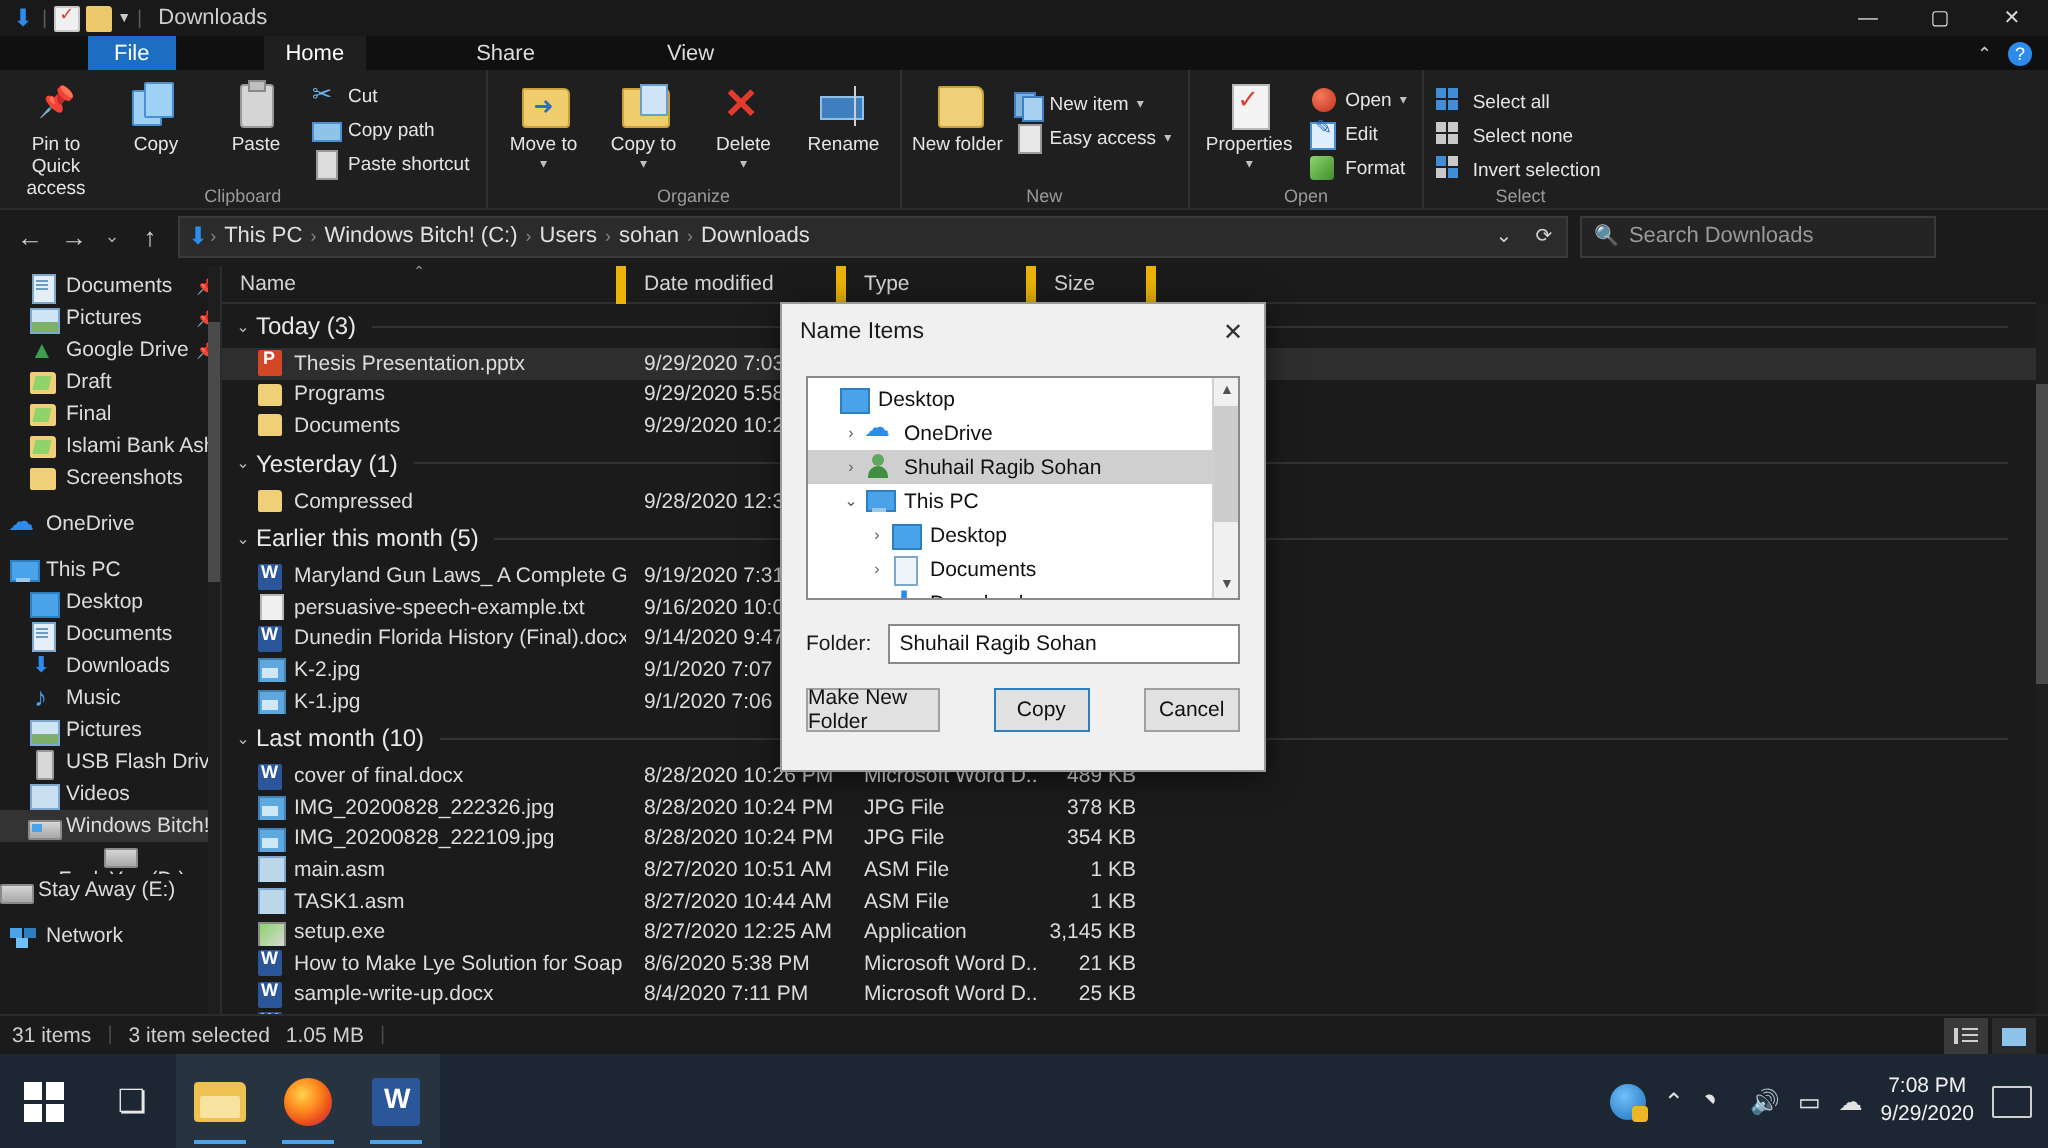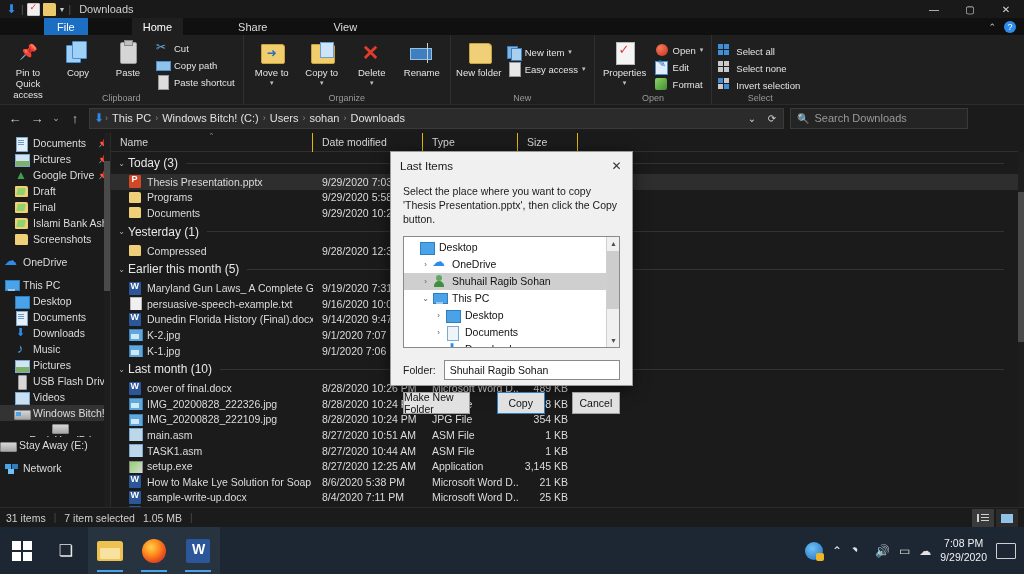--- a/index.html
+++ b/index.html
@@ -182,21 +182,21 @@
   .navscroll { position: absolute; left: 104px; top: 133px; width: 6px; height: 394px; background: #1e1e1e; }
   .navscroll .thumb { position: absolute; left: 0; top: 28px; width: 6px; height: 130px; background: #4a4a4a; }
   .navsplit { position: absolute; left: 110px; top: 133px; width: 1px; height: 394px; background: #2b2b2b; }
 
   
   .colhdr {
     position: absolute; top: 133px; left: 111px; width: 907px; height: 19px;
     background: #1b1b1b; display: flex; align-items: center; border-bottom: 1px solid #2f2f2f;
   }
   .col { font-size: 10.5px; color: #d4d4d4; padding-left: 9px; height: 19px;
-         display: flex; align-items: center; border-right: 1px solid #eab308; position: relative; }
+         display: flex; align-items: center; border-right: 5px solid #eab308; position: relative; }
   .col.c-name { width: 202px; }
   .col.c-date { width: 110px; }
   .col.c-type { width: 95px; }
   .col.c-size { width: 60px; }
   .col.c-blank { width: 440px; border-right: none; }
   .sortmark { position: absolute; left: 50%; top: -1px; transform: translateX(-50%);
               color: #9a9a9a; font-size: 7px; }
 
   .filelist {
     position: absolute; top: 152px; left: 111px; width: 907px; height: 375px;
@@ -830,40 +830,39 @@
         <div class="fsize">15 KB</div>
       </div>
     </div>
   <div class="listscroll">
     <div class="thumb"></div>
   </div>
 
   <div class="statusbar">
     <span class="st">31 items</span>
     <span class="div">|</span>
-    <span class="st">7 item selected</span>
+    <span class="st">3 item selected</span>
     <span class="st">1.05 MB</span>
     <span class="div">|</span>
     <span class="viewbtns">
       <span class="vbtn v-details active">
         <span class="g1"></span>
           <span class="g2"></span>
       </span>
       <span class="vbtn v-icons">
         <span class="g1"></span>
       </span>
     </span>
   </div>
 
   <div class="dialog">
     <div class="dlg-title">
-      <span class="t">Last Items</span>
+      <span class="t">Name Items</span>
       <span class="dlg-close">✕</span>
     </div>
-    <div class="dlg-desc">Select the place where you want to copy 'Thesis Presentation.pptx', then click the Copy button.</div>
     <div class="treebox">
       <div class="tree" id="dlgtree">
           <div class="trow" style="padding-left: 2px;">
             <span class="tchev"></span>
             <span class="tico t-deskt"></span>
             <span>Desktop</span>
           </div>
           <div class="trow" style="padding-left: 15px;">
             <span class="tchev">›</span>
             <span class="tico t-onedrive"></span>

